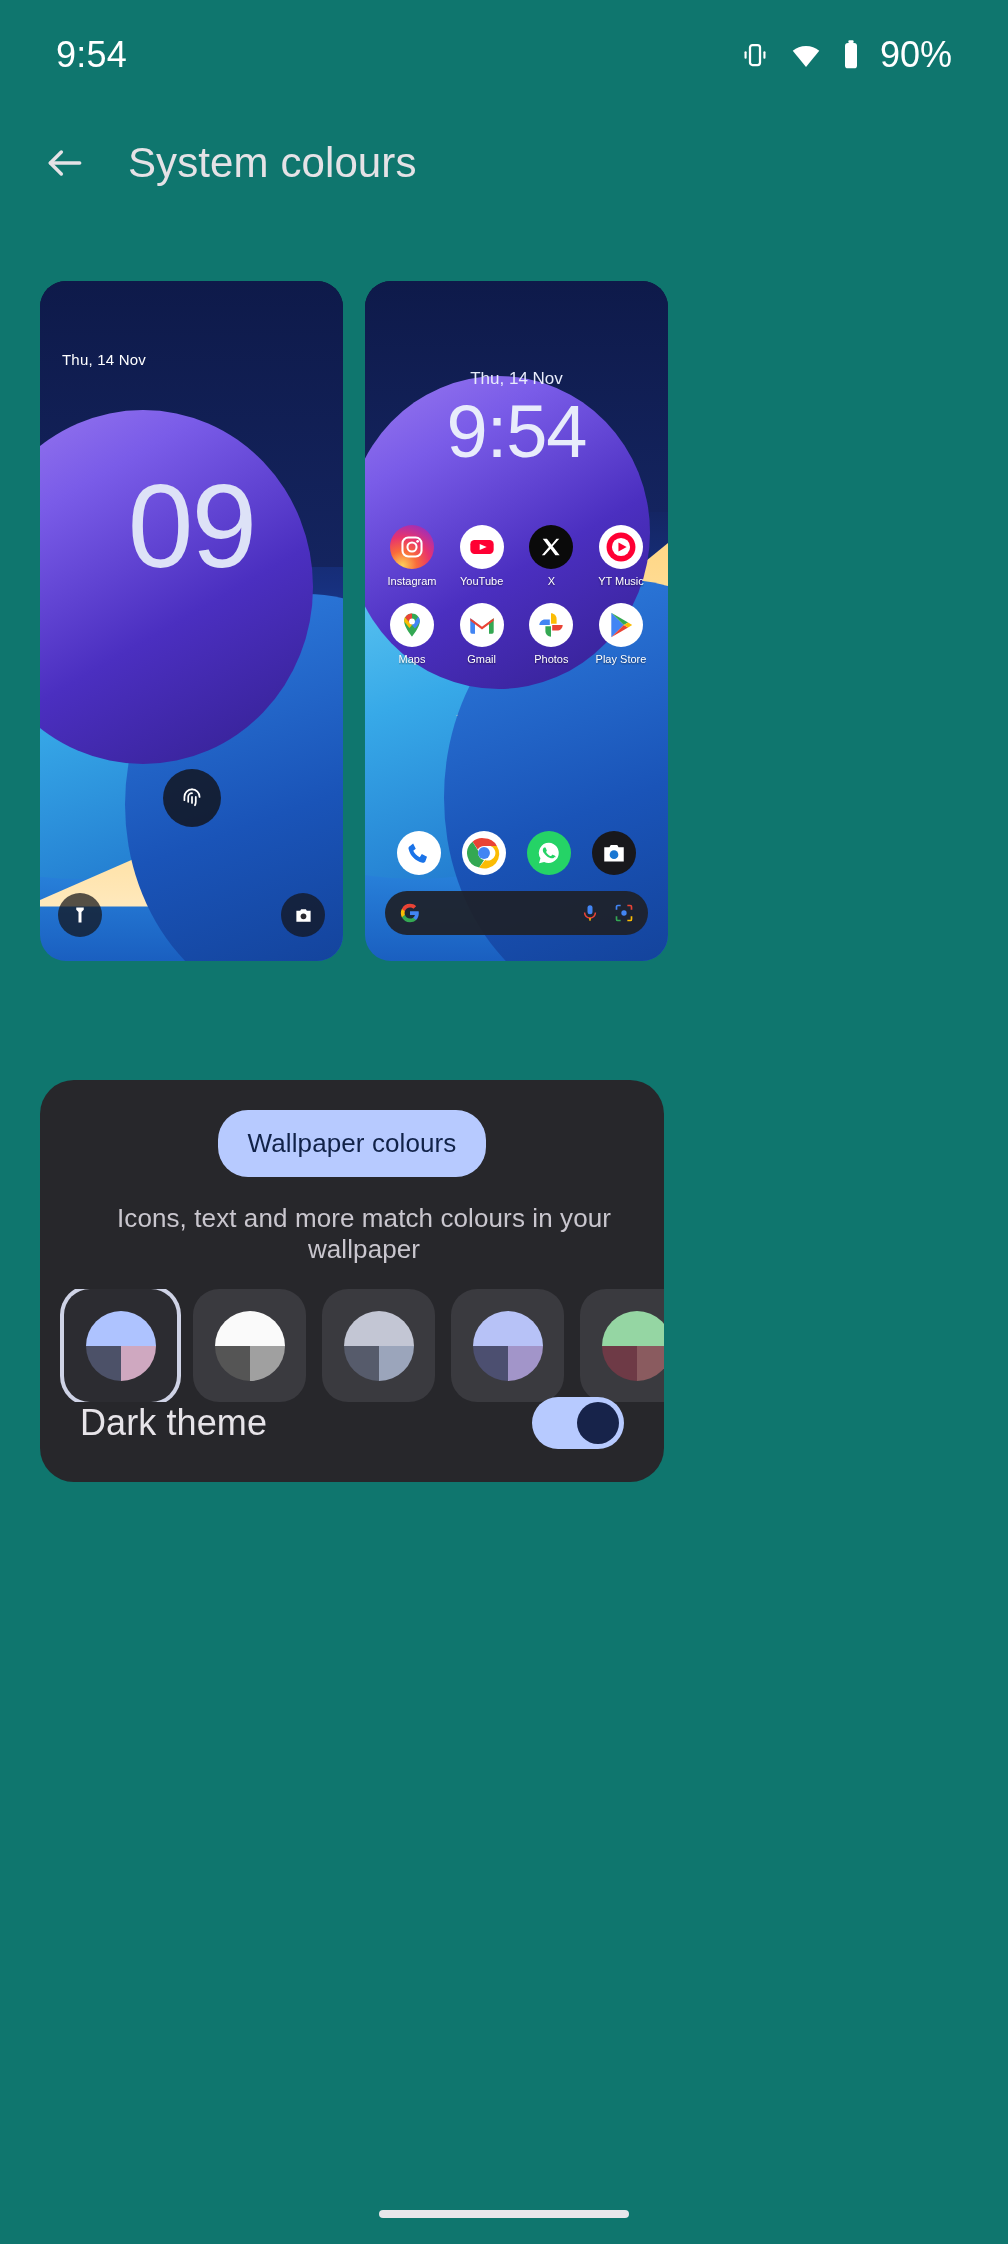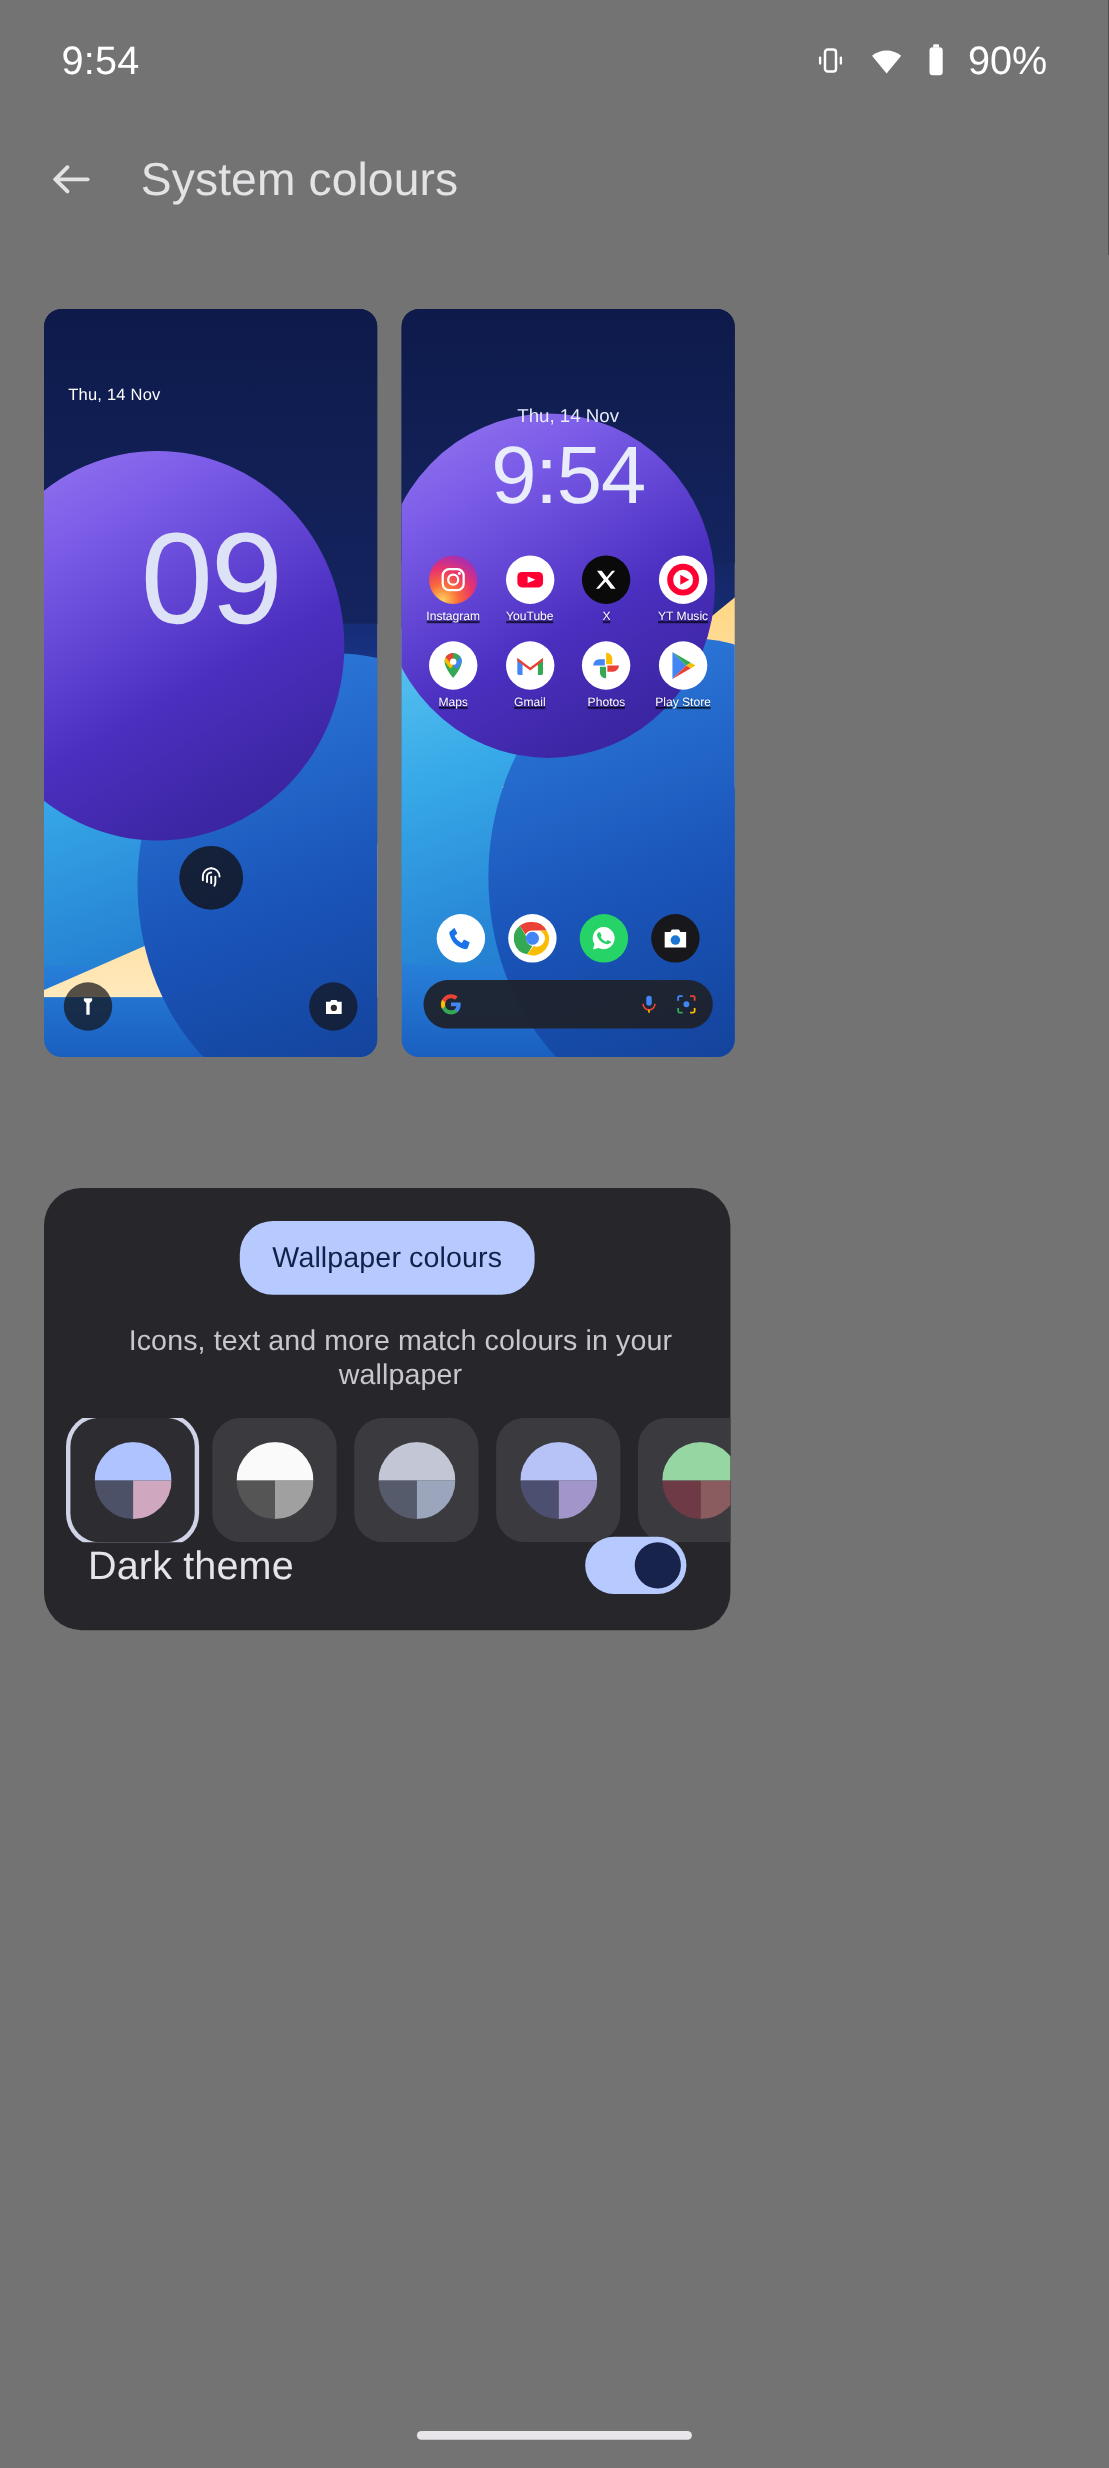--- a/index.html
+++ b/index.html
@@ -2,21 +2,21 @@
 <html><head>
 <meta charset="utf-8">
 <style>
   * { margin:0; padding:0; box-sizing:border-box; }
   html, body {
     width:1008px; height:2244px;
     background:#131316;
     font-family:"Liberation Sans", sans-serif;
     overflow:hidden;
   }
-  .screen { position:relative; width:1008px; height:2244px; background:#737373; }
+  .screen { position:relative; width:1008px; height:2244px; background:#0f766e; }
 
   
   .statusbar {
     position:absolute; top:0; left:0; width:1008px; height:110px;
     display:flex; align-items:center; justify-content:space-between;
     padding:0 56px;
   }
   .sb-clock { color:#fff; font-size:36px; letter-spacing:0.2px; }
   .sb-right { display:flex; align-items:center; gap:20px; }
   .sb-pct { color:#fff; font-size:36px; font-weight:500; }
@@ -38,21 +38,21 @@
   }
 
   
   .previews {
     position:absolute; top:281px; left:40px;
     width:928px; height:680px;
     display:flex; gap:22px;
   }
   .phone {
     position:relative; width:303px; height:680px;
-    border-radius:16px; overflow:hidden; flex:0 0 auto;
+    border-radius:26px; overflow:hidden; flex:0 0 auto;
   }
   .phone.home { width:303px; }
   
   .wp {
     position:absolute; inset:0;
     background:linear-gradient(180deg,#0b1233 0%,#111a46 22%,#17307e 45%,#1f62c9 68%,#2a86de 85%,#1a5fc0 100%);
   }
   .wp .blob-purple {
     position:absolute; border-radius:50%;
     background:linear-gradient(150deg,#9b7bf0 0%,#7a5ce8 25%,#4b2fc0 60%,#33208f 100%);
@@ -106,22 +106,22 @@
   
   .hs-date {
     position:absolute; top:88px; left:0; width:100%; text-align:center;
     color:#e8ecfb; font-size:17px; font-weight:500; z-index:5;
   }
   .hs-clock {
     position:absolute; top:108px; left:0; width:100%; text-align:center;
     color:#e8ecfb; font-size:74px; font-weight:400; letter-spacing:-1px; z-index:5;
   }
   .hs-grid {
-    position:absolute; top:224px; left:0; width:100%;
-    z-index:6; padding:0 16px;text-decoration:underline;
+    position:absolute; top:244px; left:0; width:100%;
+    z-index:6; padding:0 16px;
   }
   .hs-row {
     display:flex; justify-content:space-between; margin-bottom:16px;
   }
   .hs-app { width:62px; display:flex; flex-direction:column; align-items:center; }
   .hs-icon {
     width:44px; height:44px; border-radius:50%;
     display:flex; align-items:center; justify-content:center;
     overflow:hidden; background:#fff;
   }

